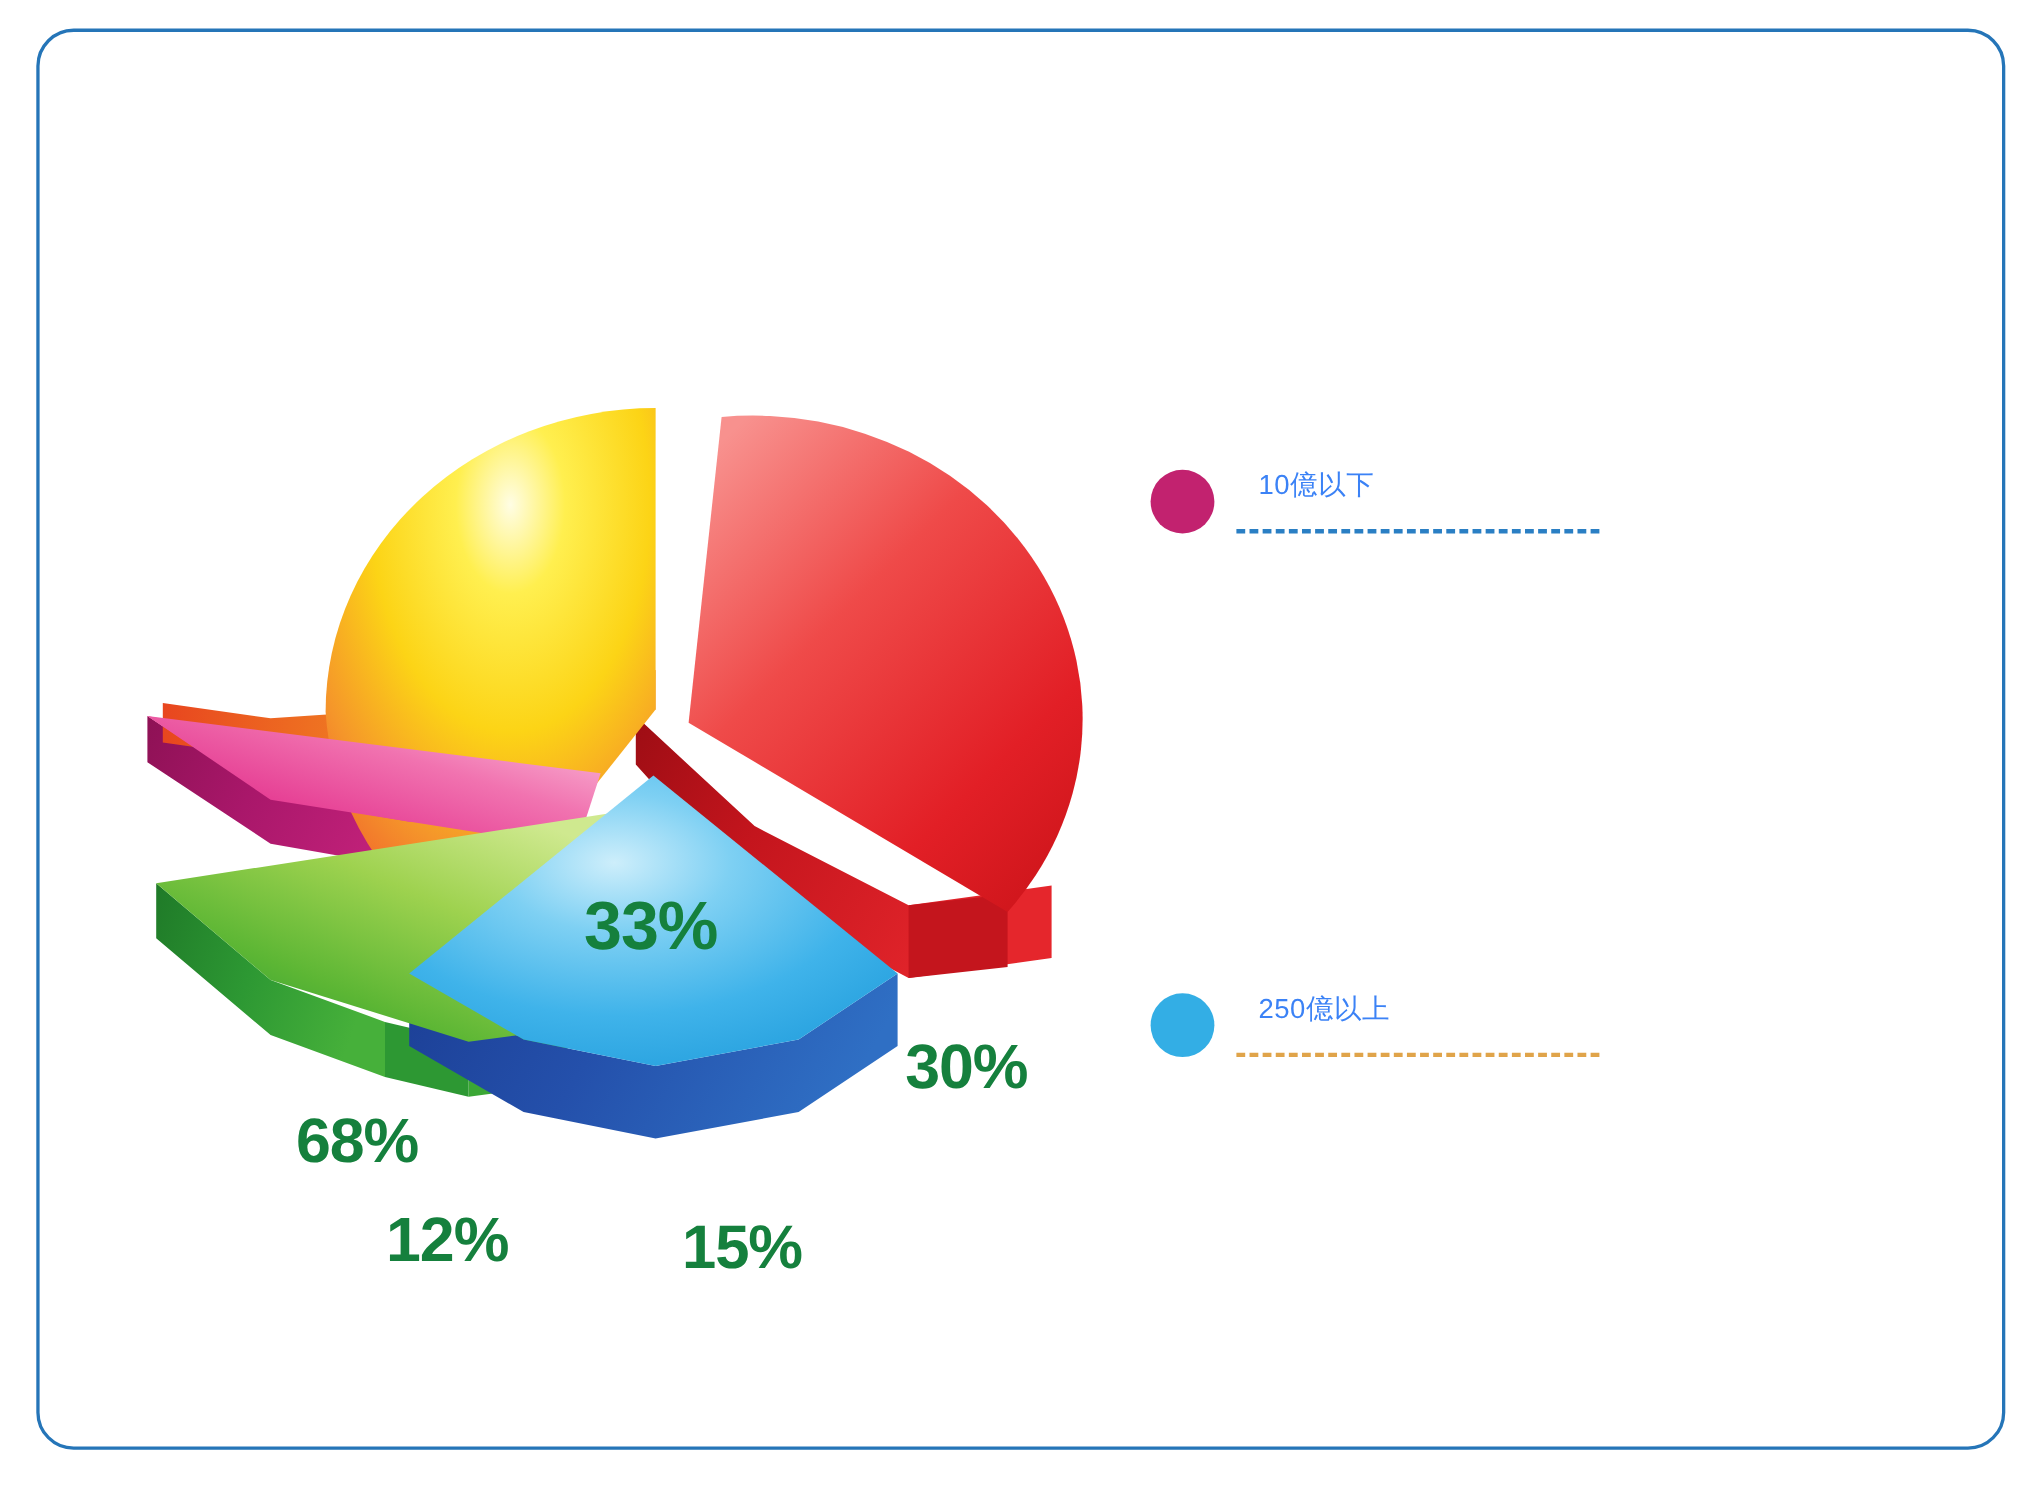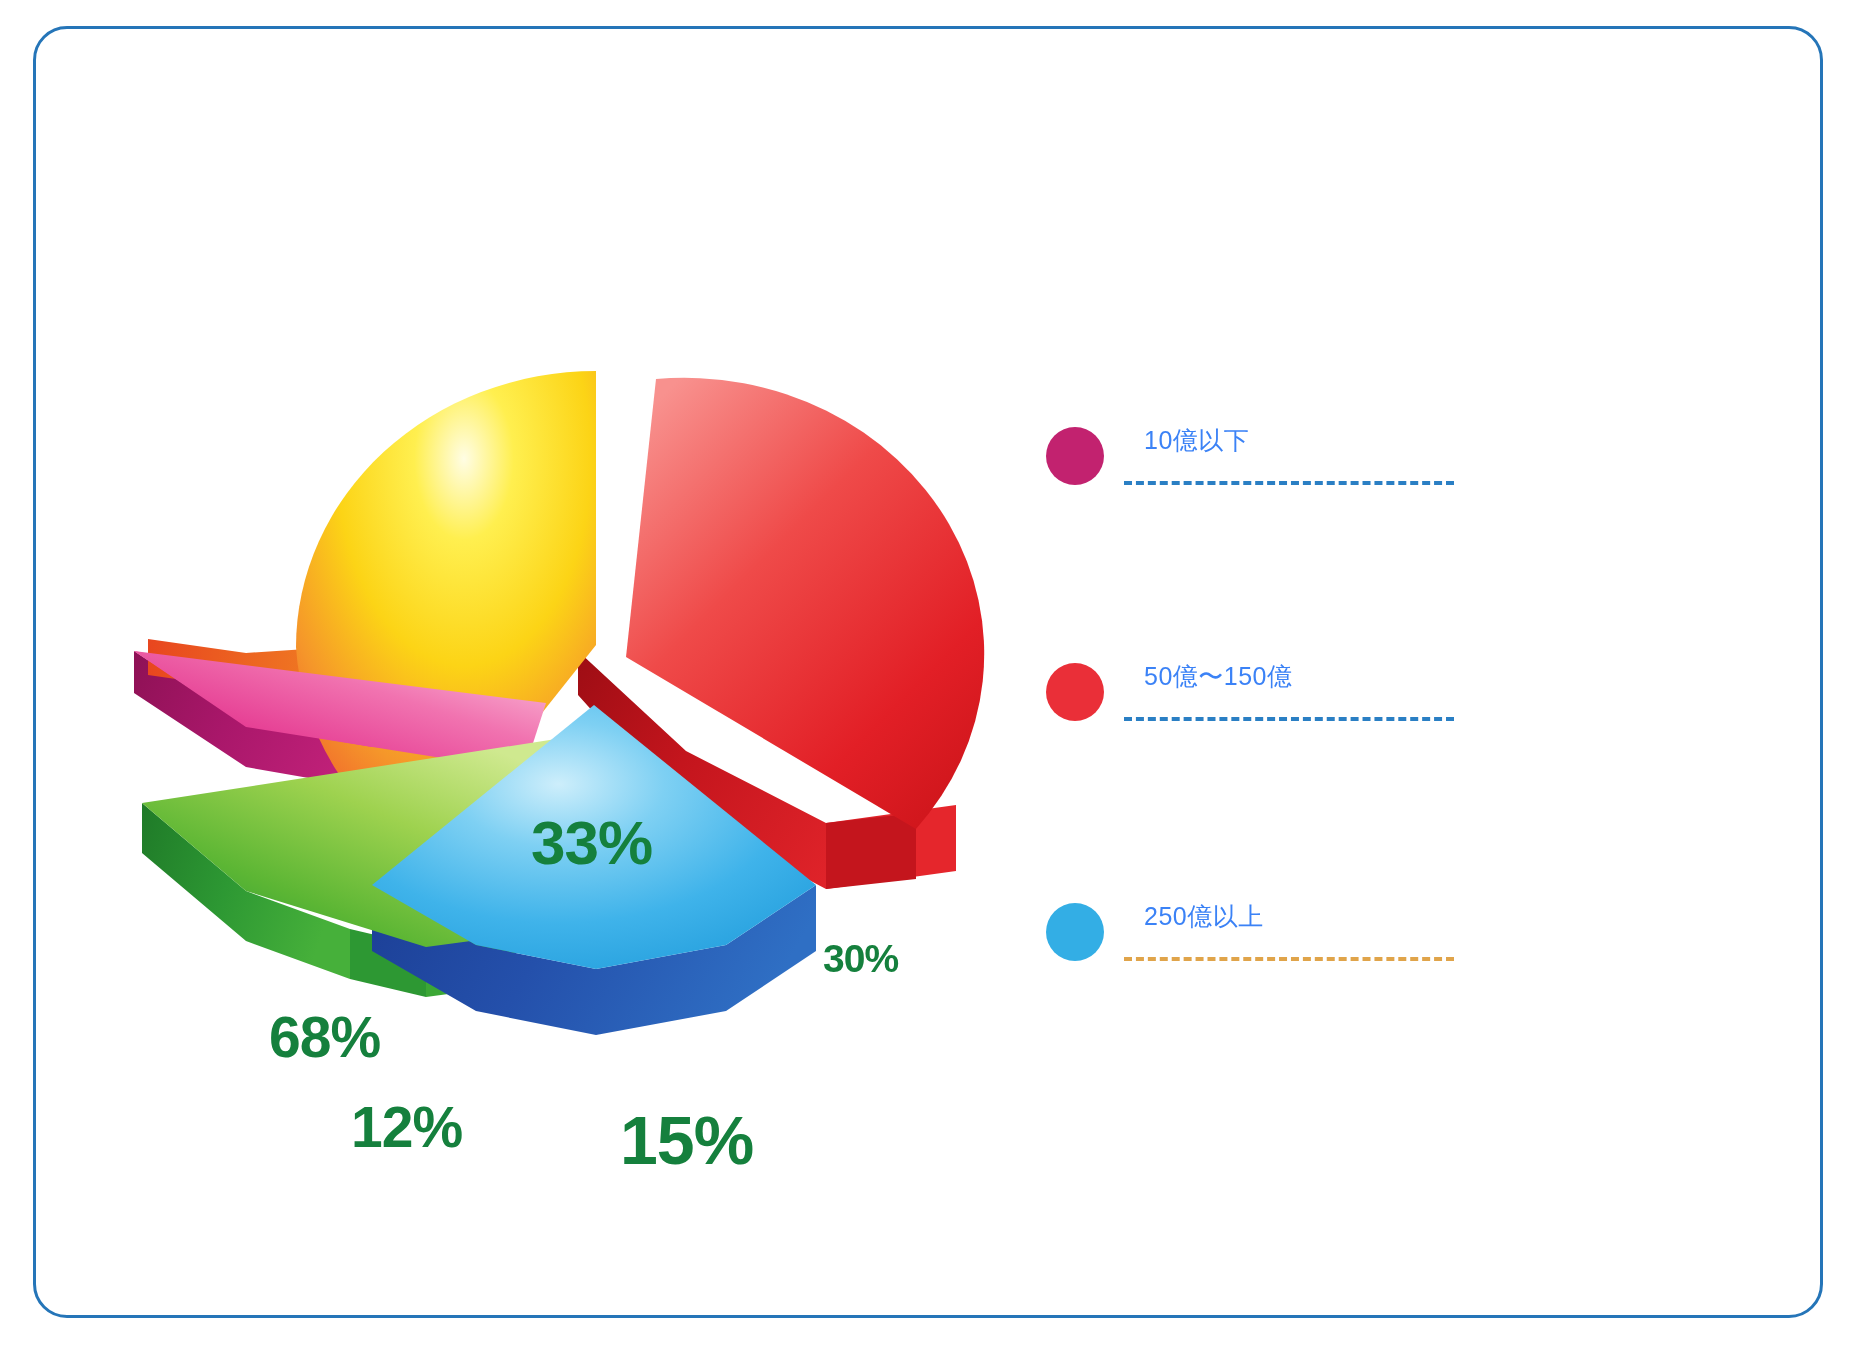--- a/index.html
+++ b/index.html
@@ -28,22 +28,22 @@
   .slice-label{
     position:absolute;
     color:#15803d;
     font-weight:bold;
     font-family:"Liberation Sans","DejaVu Sans",sans-serif;
     letter-spacing:-1px;
     white-space:nowrap;
     pointer-events:none;
   }
   #label-yellow{left:405px;top:448px;font-size:62px;}
-  #label-red{  left:697px;top:578px;font-size:39px;}
-  #label-blue{ left:494px;top:742px;font-size:68px;}
+  #label-red{  left:697px;top:578px;font-size:57px;}
+  #label-blue{ left:494px;top:742px;font-size:56px;}
   #label-green{left:225px;top:735px;font-size:57px;}
   #label-pink{ left:143px;top:645px;font-size:57px;}
 
   #legend{
     position:absolute;
     left:1010px;top:392px;
     width:420px;height:540px;
   }
   .legend-row{
     position:absolute;
@@ -219,25 +219,20 @@
 
   <div id="legend">
 
     <div class="legend-row" data-row="0">
       <span class="legend-dot" style="background:#c2226f;"></span>
       <span class="legend-text">10億以下</span>
       <span class="legend-rule"></span>
     </div>
 
 
-    <div class="legend-row" data-row="2">
-      <span class="legend-dot" style="background:#ea2f38;"></span>
-      <span class="legend-text">50億〜150億</span>
-      <span class="legend-rule"></span>
-    </div>
 
 
     <div class="legend-row" data-row="4">
       <span class="legend-dot" style="background:#33aee5;"></span>
       <span class="legend-text">250億以上</span>
       <span class="legend-rule orange"></span>
     </div>
 
   </div>
 </div>

